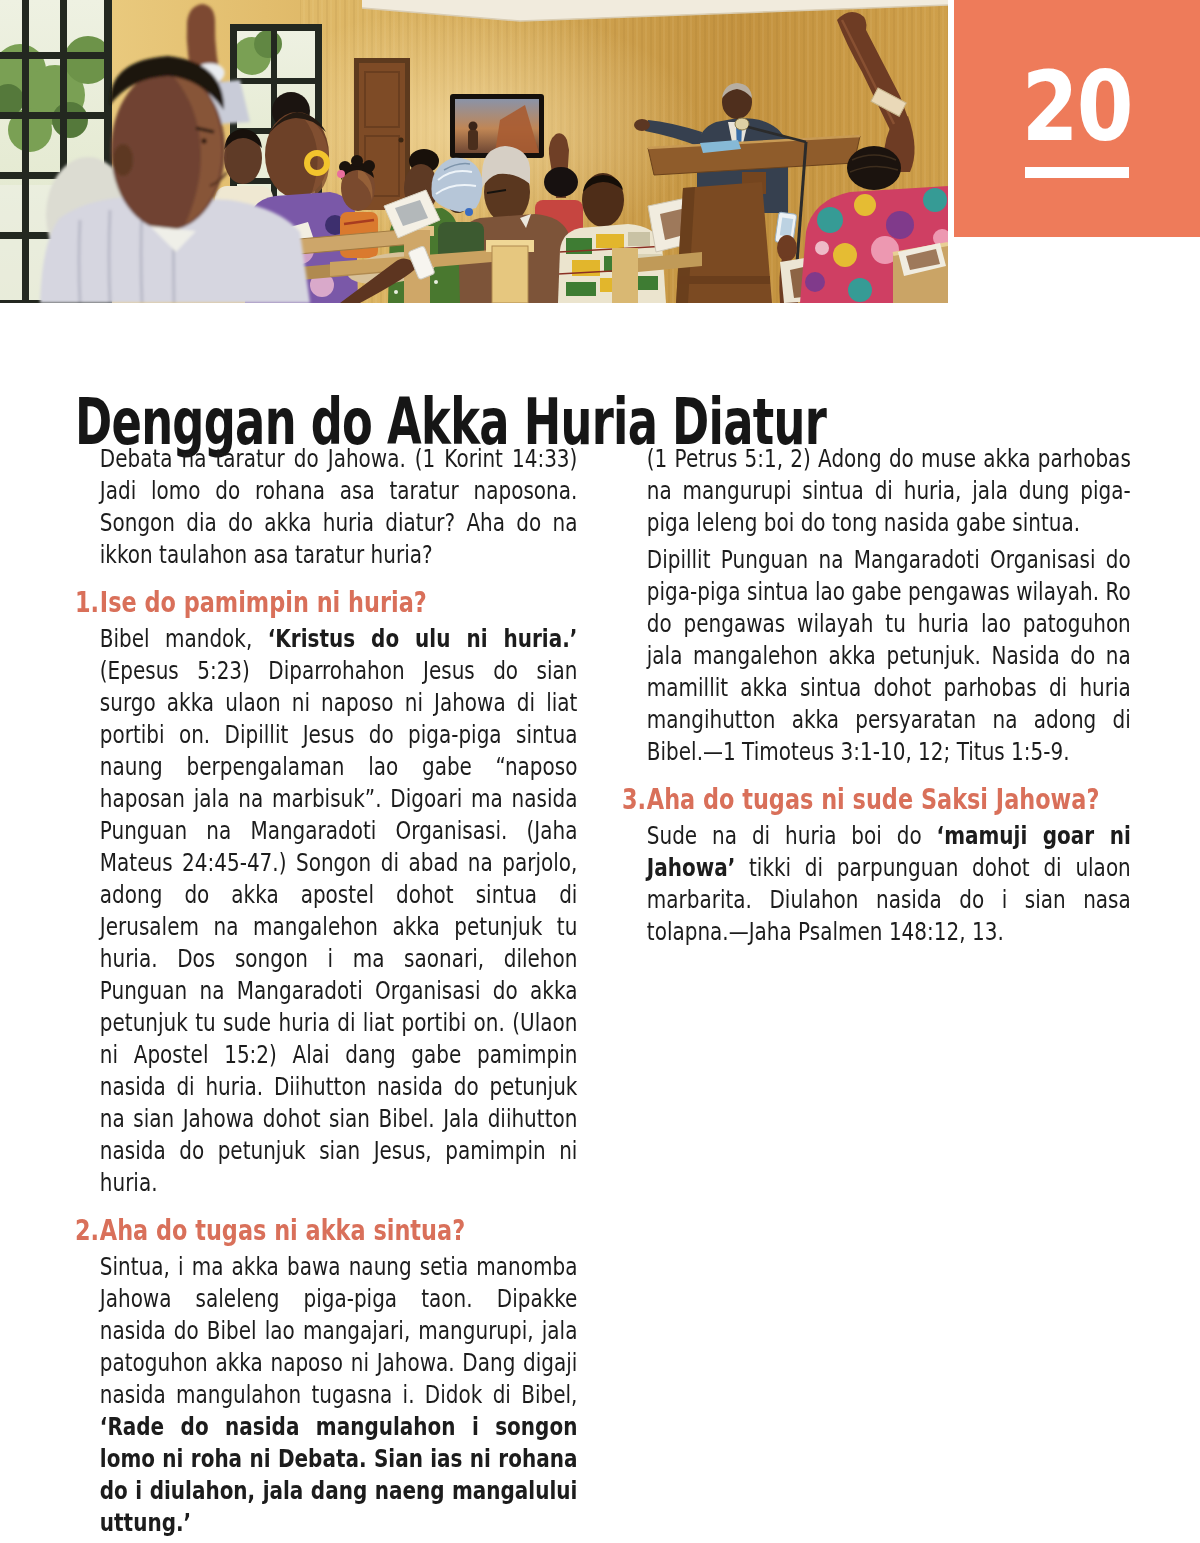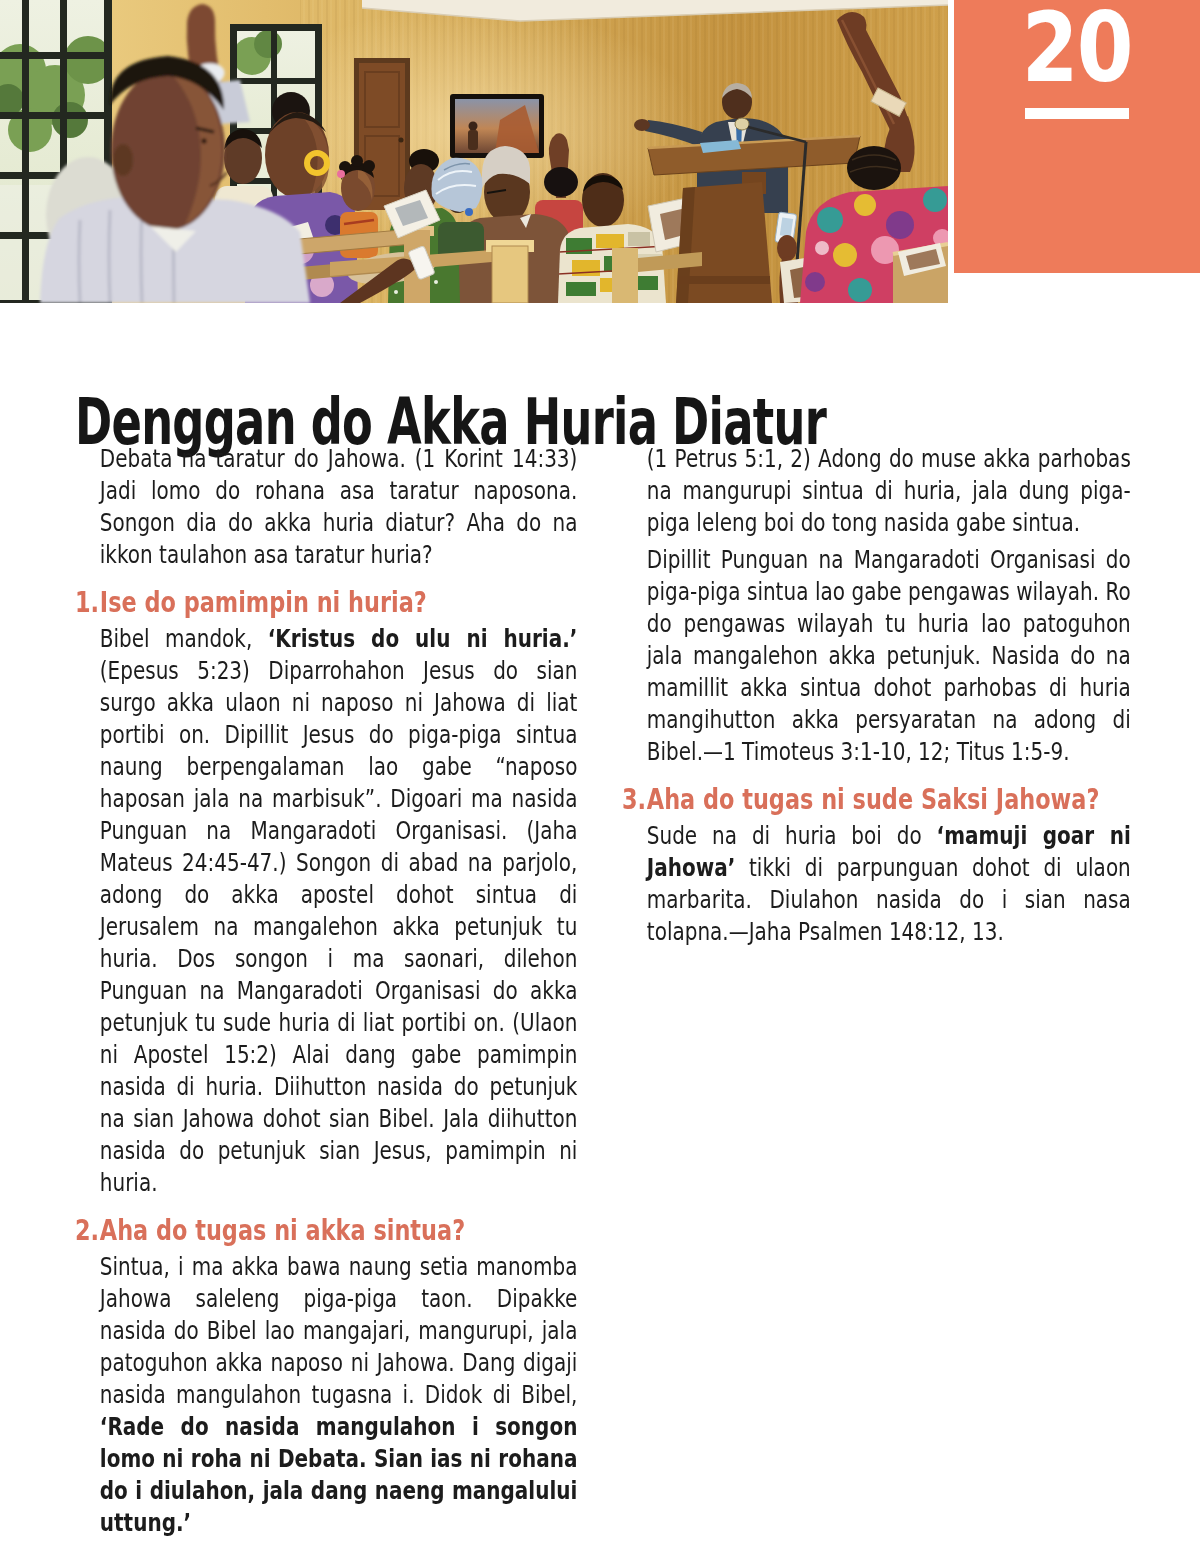--- a/index.html
+++ b/index.html
@@ -1,22 +1,22 @@
 <!DOCTYPE html>
 <html><head>
 <meta charset="utf-8">
 <style>
   html,body{margin:0;padding:0;background:#ffffff;}
   body{width:1200px;height:1543px;position:relative;font-family:"DejaVu Sans",sans-serif;color:#1e1e1e;overflow:hidden;}
 
   .photo-wrap{position:absolute;left:0;top:0;width:948px;height:303px;overflow:hidden;}
   .photo-wrap svg{display:block;width:948px;height:303px;}
 
-  .lesson-badge{position:absolute;left:954px;top:0;width:246px;height:273px;background:#ee7b5a;
-    display:flex;flex-direction:column;align-items:center;justify-content:flex-start;}
+  .lesson-badge{position:absolute;left:954px;top:0;width:246px;height:237px;background:#ee7b5a;
+    display:flex;flex-direction:column;align-items:center;justify-content:center;}
   .lesson-number{color:#ffffff;font-weight:bold;font-size:96px;line-height:1;
     transform:scaleX(.85);transform-origin:50% 50%;letter-spacing:-2px;}
   .lesson-underline{width:104px;height:11px;background:#ffffff;margin-top:12px;}
 
   .article-title{position:absolute;left:75px;top:347px;font-size:64px;line-height:64px;font-weight:bold;
     color:#161616;white-space:nowrap;transform:scaleX(.70);transform-origin:0 0;letter-spacing:-1px;}
 
   .col{position:absolute;top:443px;transform:scaleX(.80);transform-origin:0 0;
     font-size:25px;line-height:32px;text-align:justify;color:#1c1c1c;}
   .col-left{left:75px;width:628px;}

